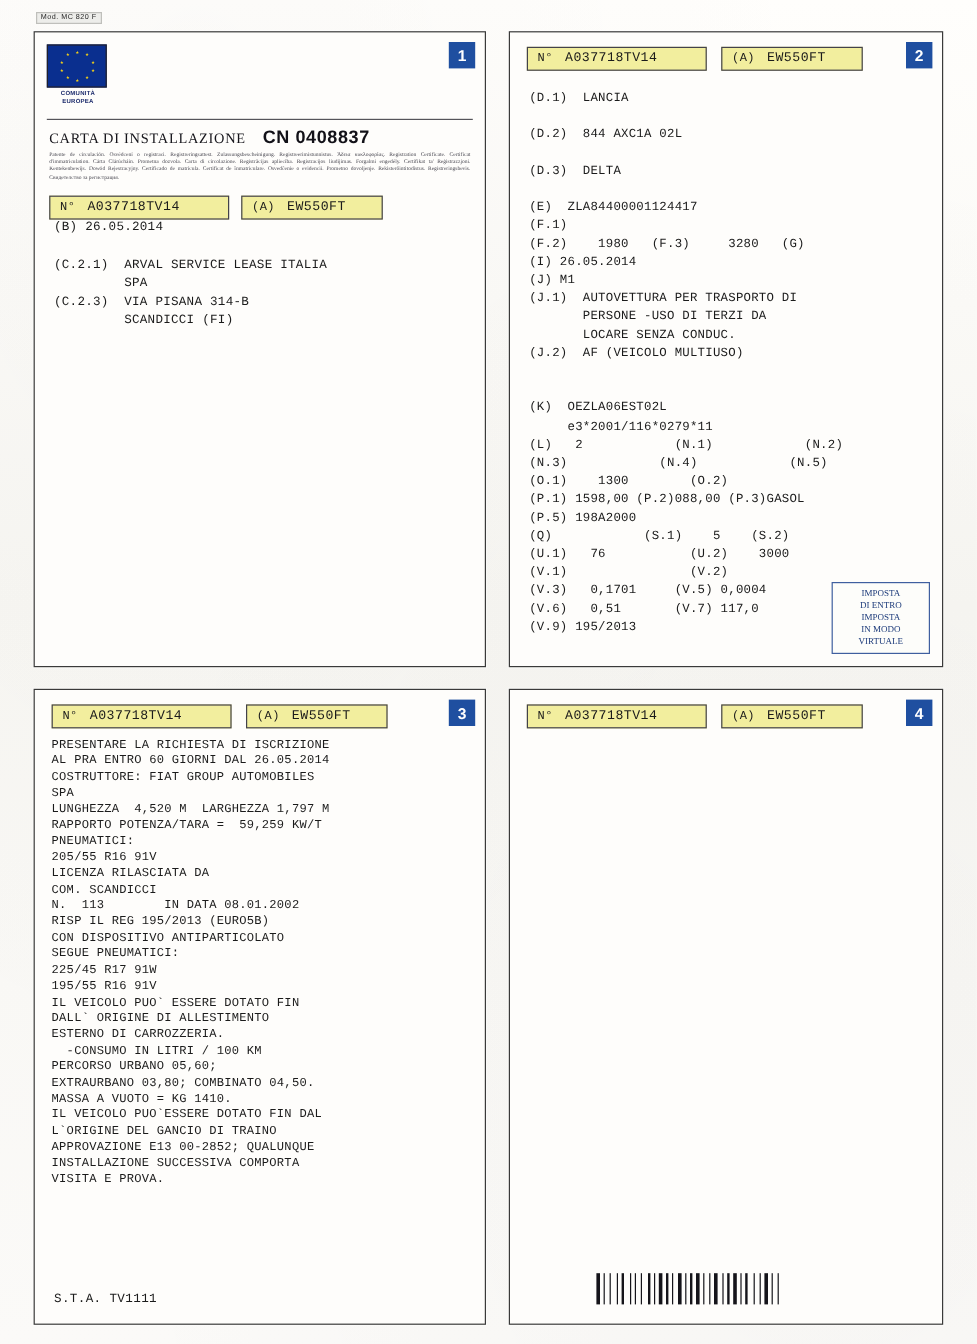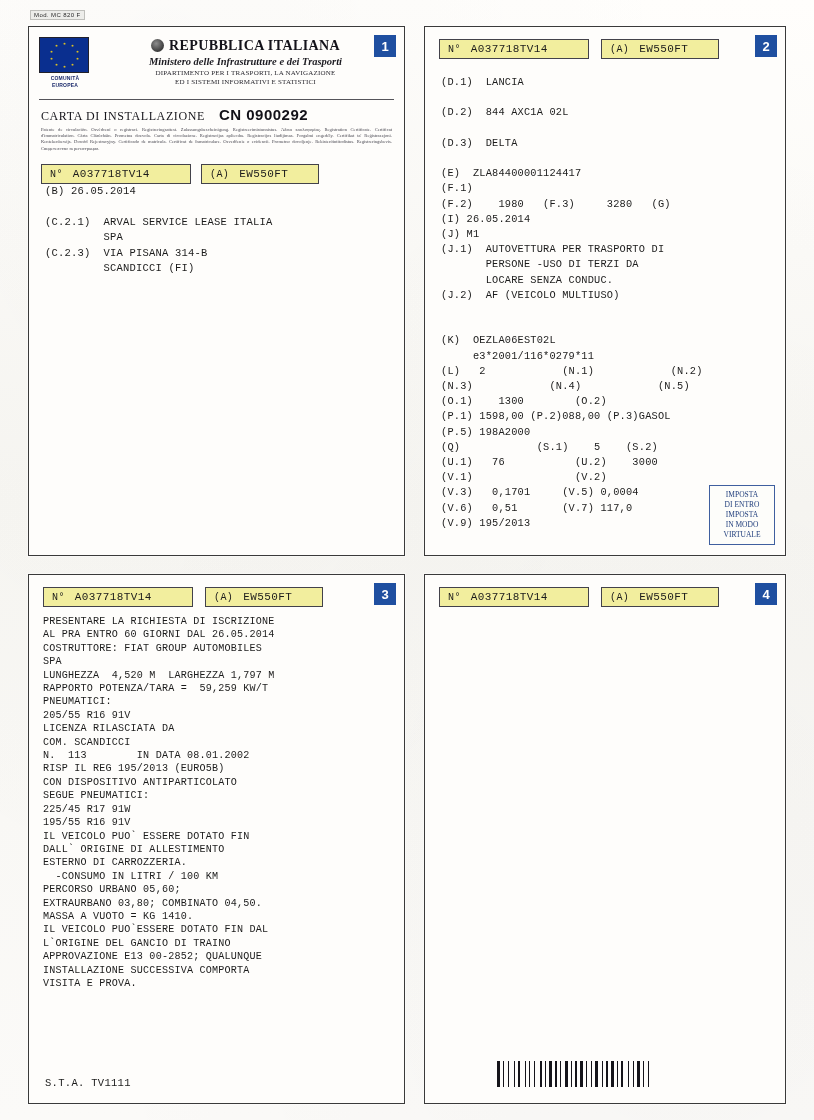--- a/index.html
+++ b/index.html
@@ -206,21 +206,21 @@
     letter-spacing: 0.2px;
     white-space: pre;
   }
   .body.p2 { padding-top: 16px; font-size: 10.3px; line-height: 15.2px; }
   .body.p3 { padding: 8px 10px 0 14px; font-size: 10.1px; line-height: 13.4px; }
 
   
   .bollo {
     position: absolute;
     right: 10px; bottom: 10px;
-    width: 66px;
+    width: 82px;
     border: 1px solid #3f5f9f;
     color: #23407e;
     font-family: "Liberation Serif", serif;
     font-size: 7.5px;
     line-height: 10px;
     text-align: center;
     padding: 4px 2px;
     background: #fdfdfa;
   }
 
@@ -285,37 +285,29 @@
             <span style="left:10px;top:12px">★</span>
             <span style="left:15px;top:6px">★</span>
           </div>
         </div>
         <div class="eu-caption">
           <div>COMUNITÀ</div>
           <div>EUROPEA</div>
         </div>
       </div>
 
-      <div class="rep-block">
-        <div class="rep-title">
-          <span class="rep-emblem"></span><span>REPUBBLICA ITALIANA</span>
-        </div>
-        <div class="rep-sub">Ministero delle Infrastrutture e dei Trasporti</div>
-        <div class="rep-dept">DIPARTIMENTO PER I TRASPORTI, LA NAVIGAZIONE</div>
-        <div class="rep-dept" style="margin-top:0">ED I SISTEMI INFORMATIVI E STATISTICI</div>
-      </div>
     </div>
 
     <div class="hrule"></div>
 
     <div class="carta-row">
       <div class="carta-title">CARTA DI INSTALLAZIONE</div>
       <div class="carta-cn">
         <span>CN</span>
-        <span>0900292</span>
+        <span>0408837</span>
       </div>
     </div>
 
     <div class="microtext">Patente de circulación. Osvédcení o registraci. Registreringsattest. Zulassungsbescheinigung. Registreerimistunnistus. Άδεια κυκλοφορίας. Registration Certificate. Certificat d'immatriculation. Cárta Clárúcháin. Prometna dozvola. Carta di circolazione. Registrācijas apliecība. Registracijos liudijimas. Forgalmi engedély. Certifikat ta' Reġistrazzjoni. Kentekenbewijs. Dowód Rejestracyjny. Certificado de matrícula. Certificat de înmatriculare. Osvedčenie o evidencii. Prometno dovoljenje. Rekisteröintitodistus. Registreringsbevis. Свидетелство за регистрация.</div>
 
     <div class="fieldrow">
       <div class="fieldbox fb-num">
         <span class="tag">N°</span>
         <span>A037718TV14</span>
       </div>

